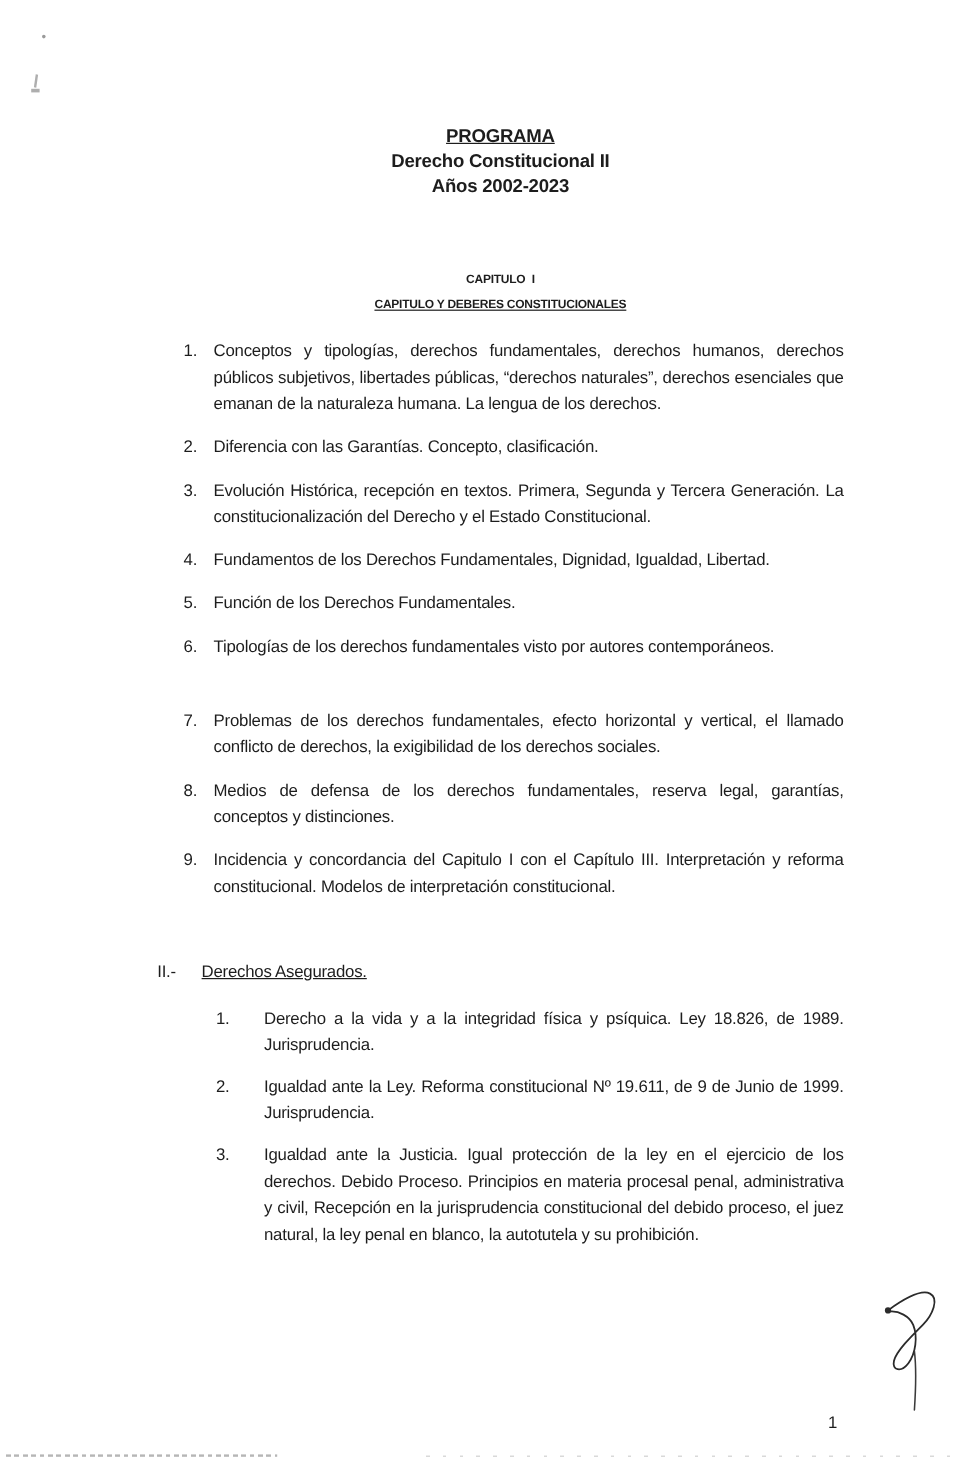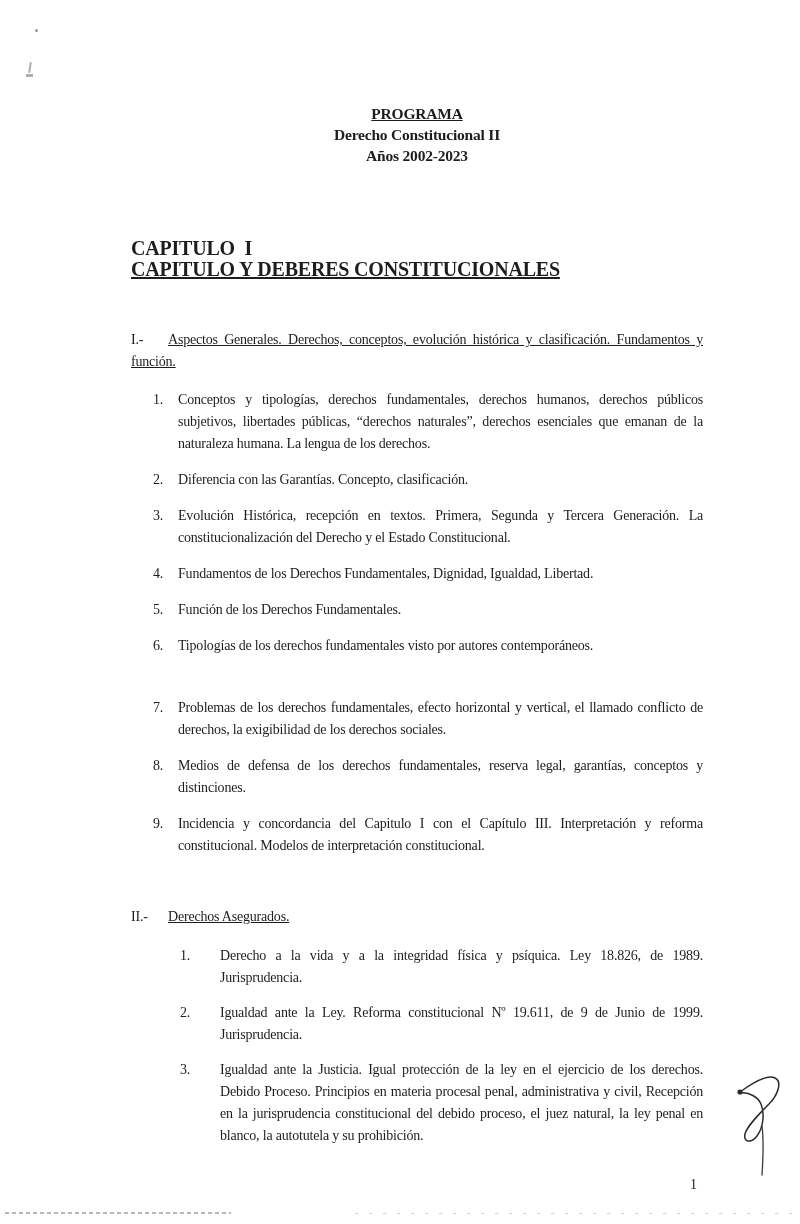--- a/index.html
+++ b/index.html
@@ -1,30 +1,30 @@
 <!DOCTYPE html>
 <html><head>
 <meta charset="utf-8">
 <style>
   html,body { margin:0; padding:0; background:#ffffff; }
   .page {
     position:relative;
     width:800px; height:1224px;
     background:#ffffff;
-    font-family:Liberation Serif, serif;
+    font-family:Liberation Sans, sans-serif;
     font-size:14px; line-height:22px;
     letter-spacing:-0.2px;
     color:#1d1d1d;
     box-sizing:border-box;
     padding:103px 97px 0 131px;
     overflow:hidden;
   }
   .u { text-decoration:underline; }
   .doc-header { text-align:center; font-weight:bold; font-size:15.5px; line-height:21px; }
-  .chapter { text-align:left; font-weight:bold; font-size:20px; line-height:21px; margin-top:72px; }
+  .chapter { text-align:center; font-weight:bold; font-size:10px; line-height:21px; margin-top:57px; }
   .pre { white-space:pre; }
 
   .sec-head { margin:49px 0 0 0; text-align:justify; }
   .sec-head .numeral { display:inline-block; width:37px; text-decoration:none; }
   .sec2-head { }
   .subhead { margin-left:37px; }
 
   ol.list { list-style:none; margin:16px 0 0 0; padding:0; counter-reset:item; }
   ol.list li { counter-increment:item; position:relative; text-align:justify; }
   ol.list-1 li { padding-left:47px; margin-bottom:14px; }
@@ -64,21 +64,20 @@
     <div>Derecho Constitucional II</div>
     <div>Años 2002-2023</div>
   </div>
 
   <div class="chapter">
     <div class="pre">CAPITULO  I</div>
     <div class="u">CAPITULO Y DEBERES CONSTITUCIONALES</div>
   </div>
 
   <section>
-    <p class="sec-head"><span class="numeral">I.-</span><span class="u">Aspectos Generales. Derechos, conceptos, evolución histórica y clasificación. Fundamentos y función.</span></p>
     <ol class="list list-1">
         <li>Conceptos y tipologías, derechos fundamentales, derechos humanos, derechos públicos subjetivos, libertades públicas, “derechos naturales”, derechos esenciales que emanan de la naturaleza humana. La lengua de los derechos.</li>
         <li>Diferencia con las Garantías. Concepto, clasificación.</li>
         <li>Evolución Histórica, recepción en textos. Primera, Segunda y Tercera Generación. La constitucionalización del Derecho y el Estado Constitucional.</li>
         <li>Fundamentos de los Derechos Fundamentales, Dignidad, Igualdad, Libertad.</li>
         <li>Función de los Derechos Fundamentales.</li>
         <li>Tipologías de los derechos fundamentales visto por autores contemporáneos.</li>
         <li>Problemas de los derechos fundamentales, efecto horizontal y vertical, el llamado conflicto de derechos, la exigibilidad de los derechos sociales.</li>
         <li>Medios de defensa de los derechos fundamentales, reserva legal, garantías, conceptos y distinciones.</li>
         <li>Incidencia y concordancia del Capitulo I con el Capítulo III. Interpretación y reforma constitucional. Modelos de interpretación constitucional.</li>

